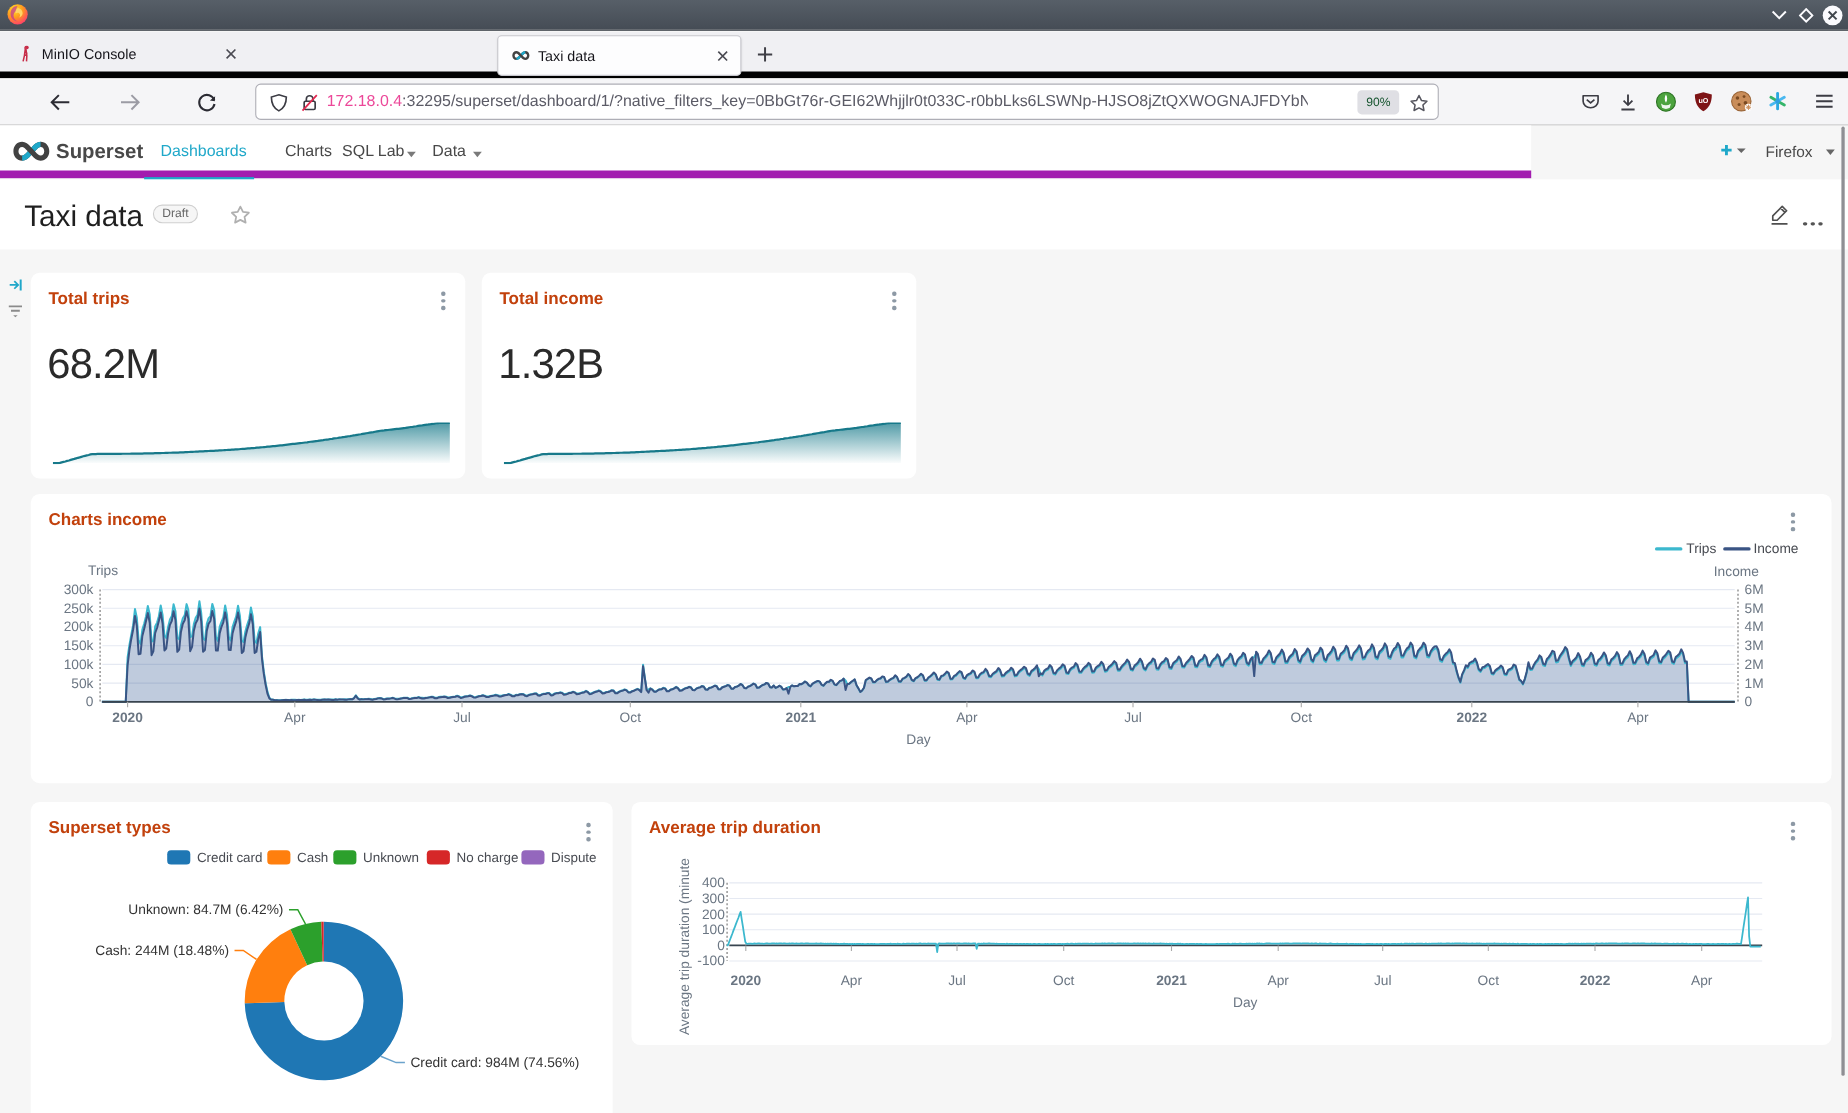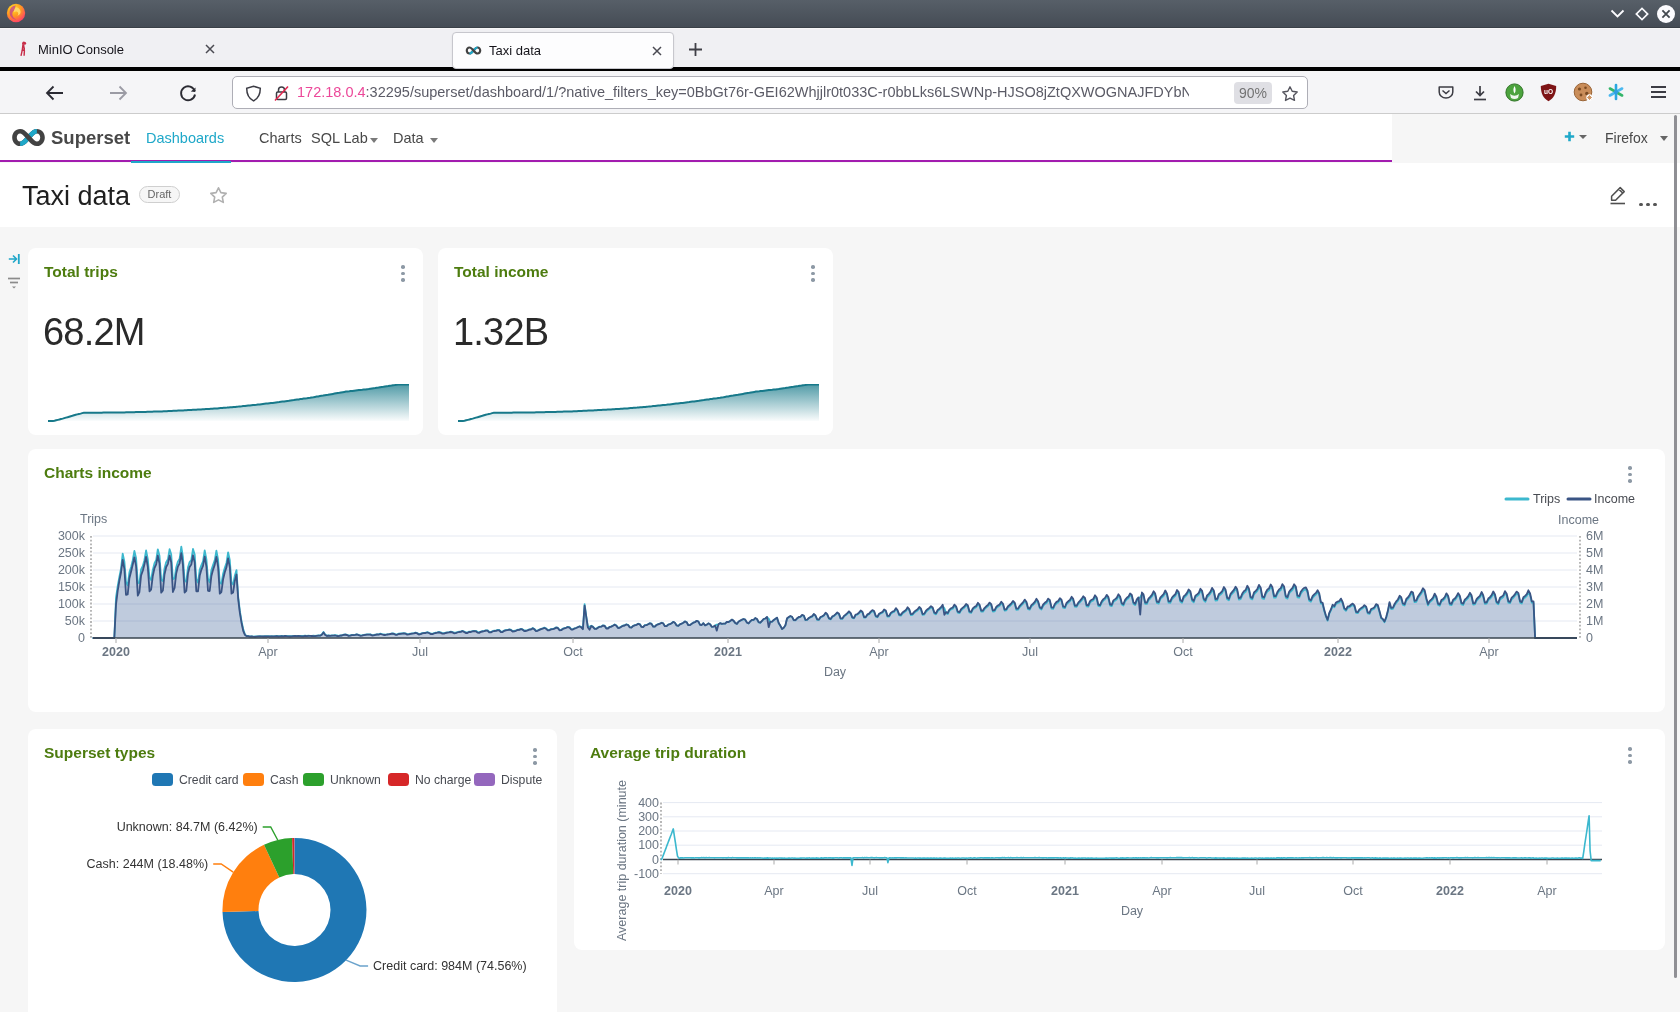--- a/index.html
+++ b/index.html
@@ -5,44 +5,44 @@
 <style>
   * { margin:0; padding:0; box-sizing:border-box; }
   html,body { width:1680px; height:1012px; overflow:hidden; font-family:"Liberation Sans", sans-serif; }
   .abs { position:absolute; }
   #stage { position:relative; width:1680px; height:1012px; background:#f6f6f6; }
   
   #titlebar { position:absolute; left:0; top:0; width:1680px; height:28px;
     background:linear-gradient(#575f68,#454c55); border-bottom:1px solid #3a4047; }
   #titlebar .title { position:absolute; left:0; right:0; top:6px; text-align:center;
     color:#fbfbfe; font-size:13.5px; }
-  #tabbar { position:absolute; left:0; top:29px; width:1680px; height:42px; background:#f0f0f3; border-bottom:4px solid #000000; }
+  #tabbar { position:absolute; left:0; top:29px; width:1680px; height:42px; background:#f0f0f3; border-bottom:6px solid #000000; }
   .tab { position:absolute; top:3px; height:36px; color:#15141a; font-size:13px; }
   .tab .tlabel { position:absolute; top:10px; white-space:nowrap; }
   .tab .tclose { position:absolute; top:9px; width:16px; height:16px; }
   #activetab { position:absolute; left:452px; top:3px; width:222px; height:37px;
     background:#fdfdfe; border:1px solid #c7c7cd; border-radius:4px; box-shadow:0 1px 2px rgba(0,0,0,.08); }
   #toolbar { position:absolute; left:0; top:72px; width:1680px; height:42px; background:#f5f5f7; border-bottom:1px solid #ccc; }
   #urlfield { position:absolute; left:232px; top:4px; width:1076px; height:33px; background:#fff;
     border:1px solid #aeaeb6; border-radius:5px; }
   #urltext { position:absolute; left:64px; top:7px; font-size:14.5px; color:#5b5b66; white-space:nowrap; overflow:hidden; width:892px; }
   #urltext b { color:#ec4899; font-weight:normal; }
   #zoombadge { position:absolute; left:1001px; top:5px; width:38px; height:22px; background:#dfdfe4;
-    border-radius:4px; font-size:14px; color:#737373; text-align:center; line-height:22px; }
+    border-radius:4px; font-size:11px; color:#14532d; text-align:center; line-height:22px; }
   
-  #ssnav { position:absolute; left:0; top:114px; width:1392px; height:48px; background:#fff; border-bottom:2px solid #a21caf; }
+  #ssnav { position:absolute; left:0; top:114px; width:1392px; height:48px; background:#fff; border-bottom:7px solid #a21caf; }
   .navitem { position:absolute; top:16px; font-size:14.5px; color:#484848; }
   #dashhead { position:absolute; left:0; top:163px; width:1680px; height:64px; background:#fff; }
   #dashtitle { position:absolute; left:22px; top:18px; font-size:27px; color:#1f1f1f; font-weight:400; letter-spacing:0; }
   #draftpill { position:absolute; left:139px; top:23px; width:41px; height:17px; border:1px solid #cfcfcf;
     background:#f6f6f6; border-radius:9px; font-size:11px; color:#666; text-align:center; line-height:15px; }
   
   #content { position:absolute; left:0; top:227px; width:1680px; height:785px; background:#f6f6f6; }
   .card { position:absolute; background:#fff; border-radius:8px; }
-  .ctitle { position:absolute; left:16px; top:15px; font-size:15.5px; font-weight:700; color:#4d7c0f; }
+  .ctitle { position:absolute; left:16px; top:15px; font-size:15.5px; font-weight:700; color:#c2410c; }
   .dots { position:absolute; width:4px; height:18px; }
   .dots i { position:absolute; left:0; width:3.5px; height:3.5px; border-radius:50%; background:#8d99a5; }
   .bignum { position:absolute; left:15px; top:63px; font-size:38px; font-weight:400; color:#2a2a2a; letter-spacing:-0.8px; }
   svg text { font-family:"Liberation Sans", sans-serif; }
   #scrollthumb { position:absolute; left:1674px; top:115px; width:3px; height:863px; background:#8f8f94; border-radius:2px; }
 </style>
 </head>
 <body>
 <div id="stage">
 

